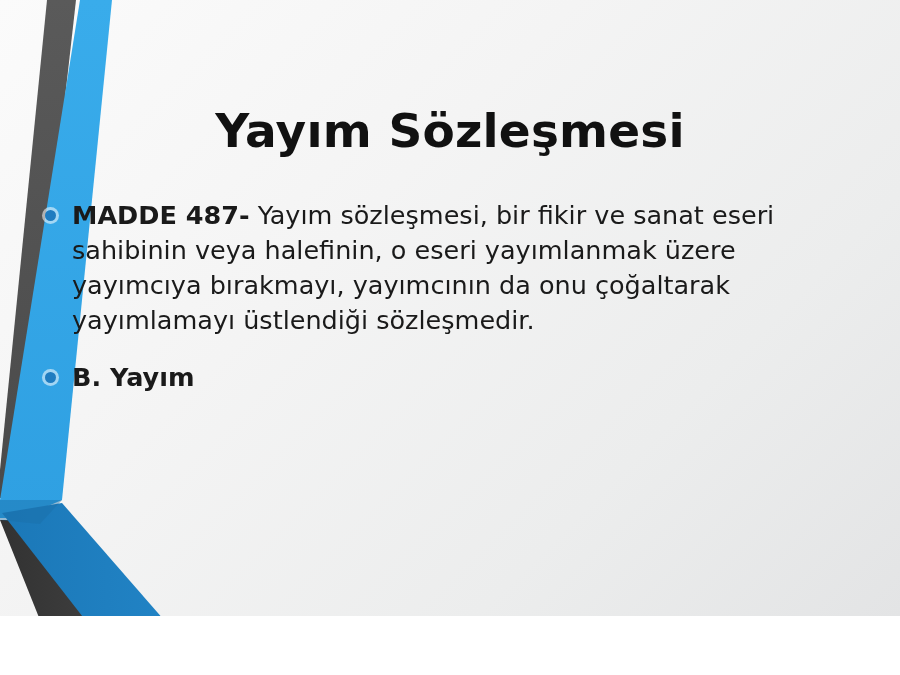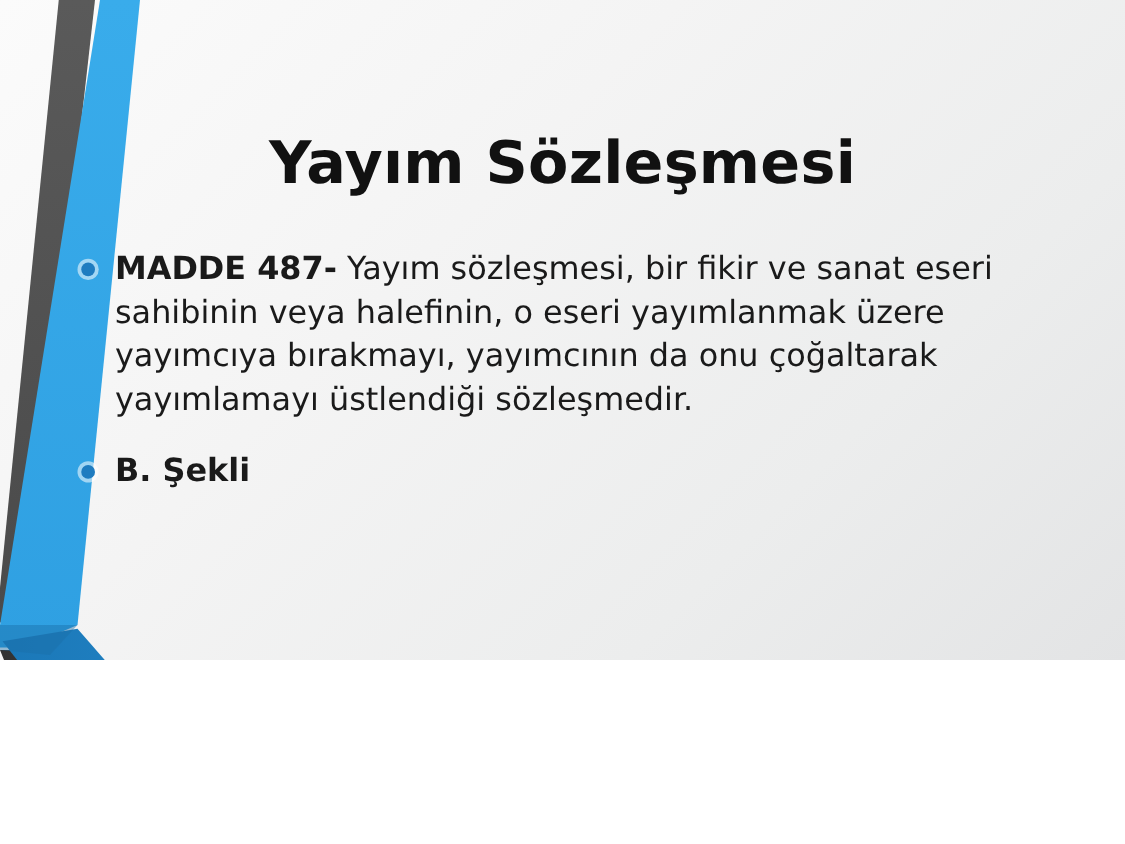--- a/index.html
+++ b/index.html
@@ -3,21 +3,21 @@
 <meta charset="utf-8">
 <style>
   html, body {
     margin: 0;
     padding: 0;
     background: #ffffff;
   }
   #slide {
     position: relative;
     width: 900px;
-    height: 528px;
+    height: 616px;
     overflow: hidden;
     background: linear-gradient(135deg, #fbfbfb 0%, #f4f4f4 38%, #eceded 72%, #e3e4e5 100%);
     font-family: "DejaVu Sans", "Liberation Sans", sans-serif;
   }
 
   
   #deco {
     position: absolute;
     left: 0; top: 0;
     width: 900px; height: 675px;
@@ -34,21 +34,21 @@
     font-size: 47px;
     font-weight: bold;
     color: #111111;
     letter-spacing: 0.2px;
     line-height: 1.15;
   }
 
   
   #body {
     position: absolute;
-    left: 60px;
+    left: 40px;
     top: 198px;
     width: 800px;
   }
   .bullet-row {
     position: relative;
     padding-left: 32px;
     margin-bottom: 22px;
   }
   .bullet-row:last-child { margin-bottom: 0; }
 
@@ -113,18 +113,18 @@
 
   <div id="body">
 
     <div class="bullet-row">
       <span class="bullet-dot"></span>
       <div class="bullet-text"><span class="lead">MADDE 487-</span><span> Yayım sözleşmesi, bir fikir ve sanat eseri sahibinin veya halefinin, o eseri yayımlanmak üzere yayımcıya bırakmayı, yayımcının da onu çoğaltarak yayımlamayı üstlendiği sözleşmedir.</span></div>
     </div>
 
     <div class="bullet-row">
       <span class="bullet-dot"></span>
-      <div class="bullet-text"><span class="lead">B. Şekli</span><span></span></div>
+      <div class="bullet-text"><span class="lead">B. Yayım</span><span></span></div>
     </div>
 
 
   </div>
 </div>
 
 </body></html>

